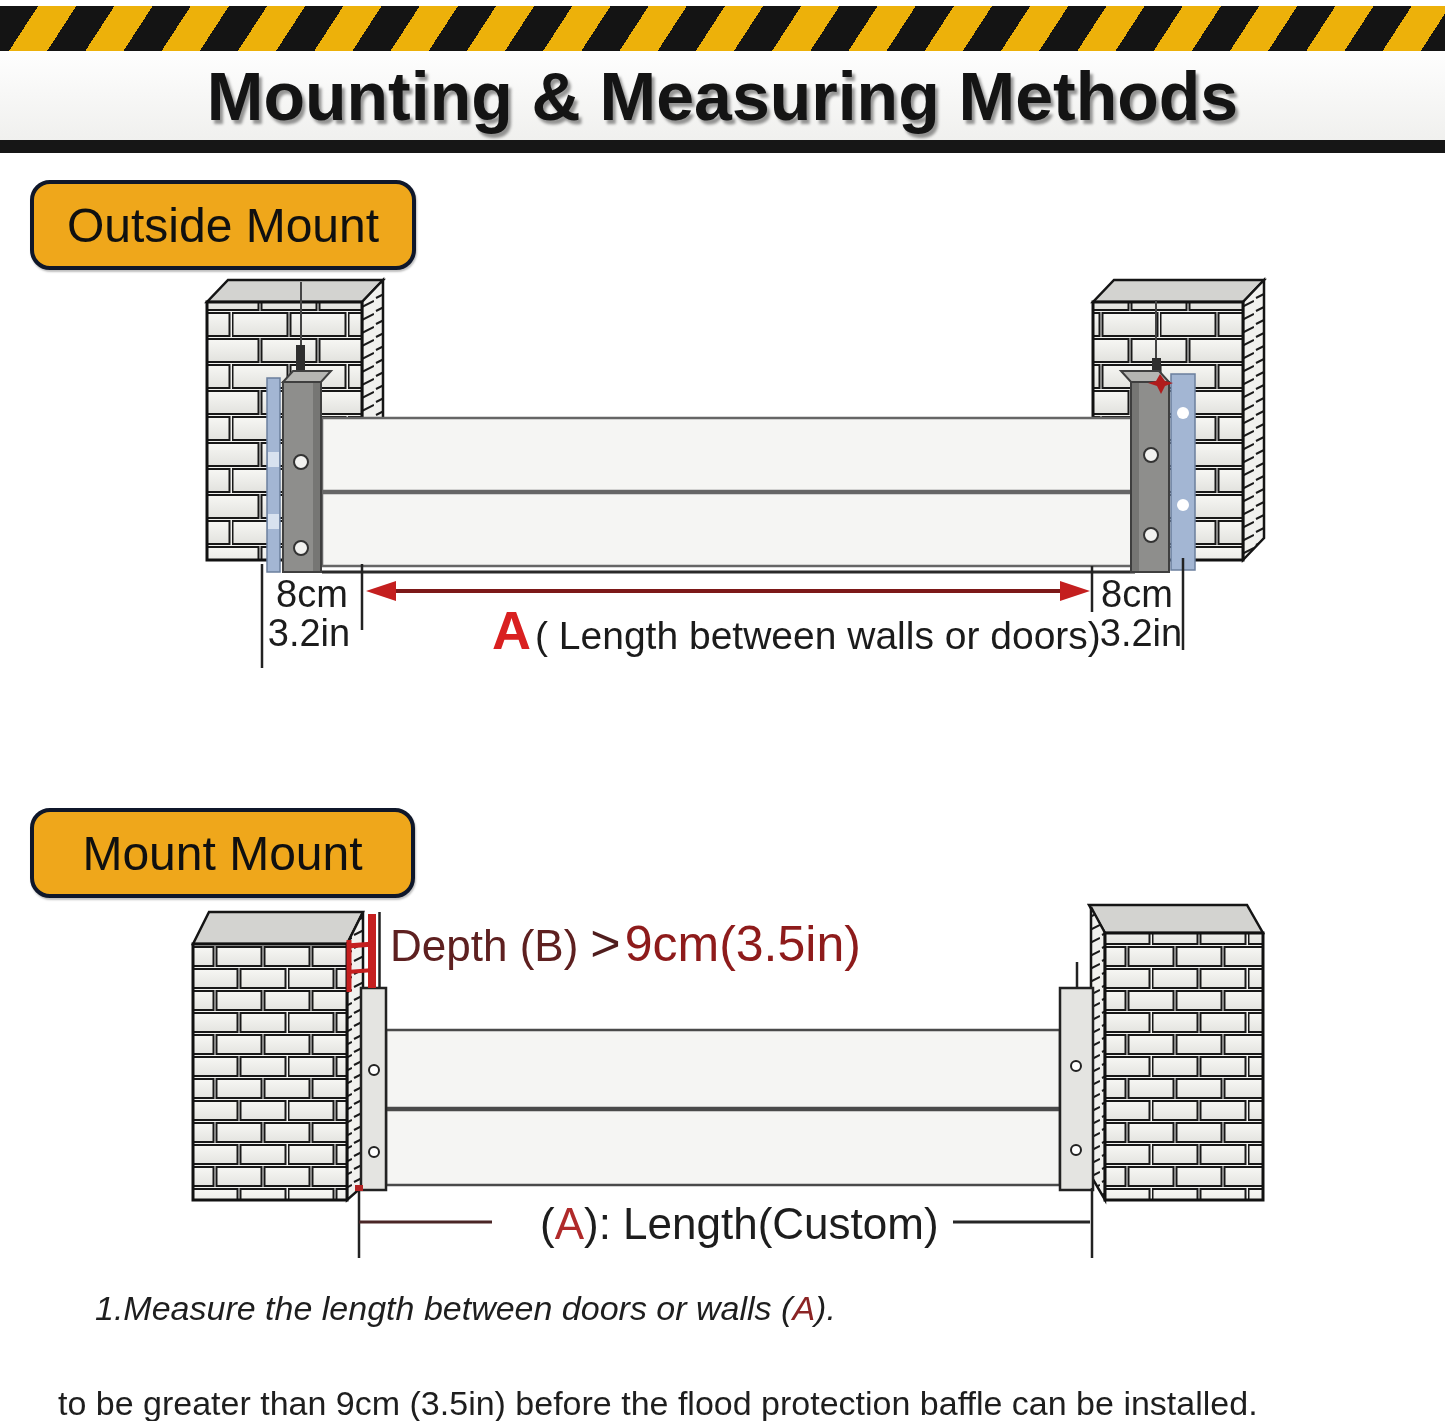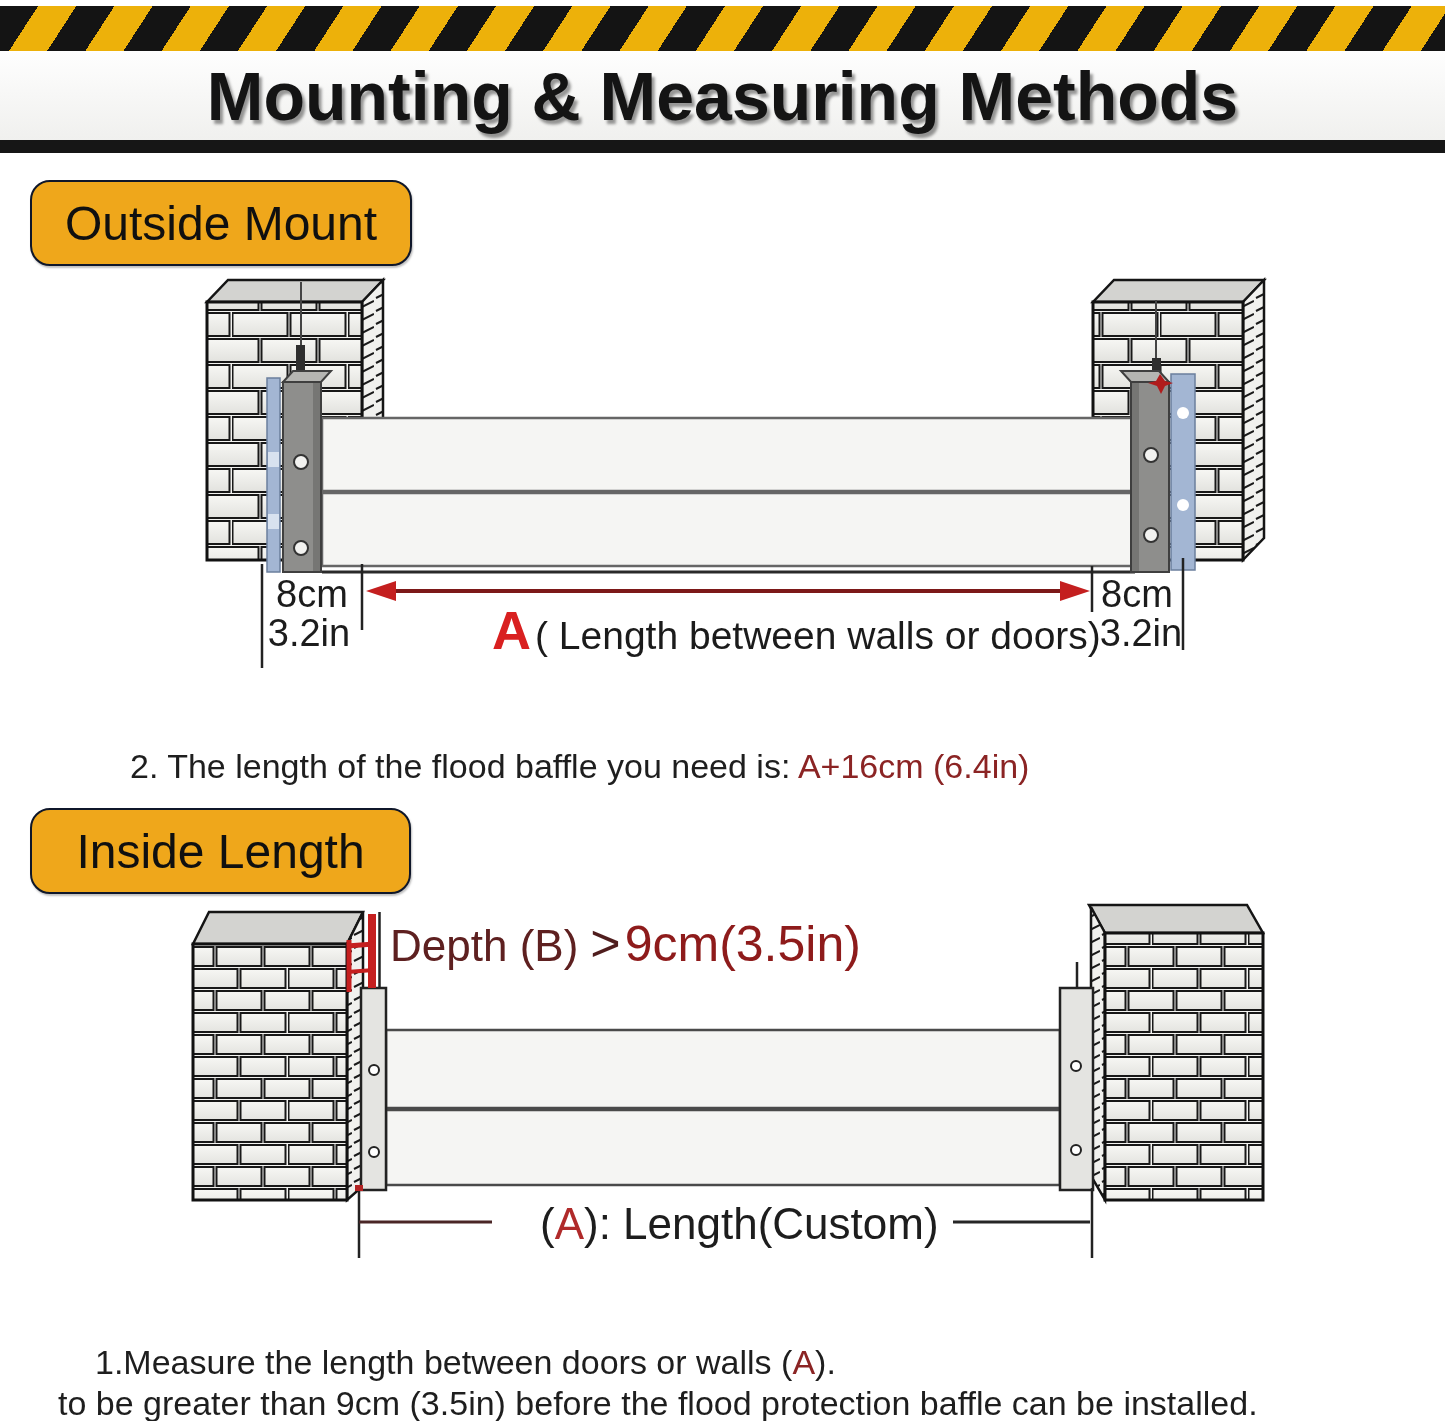--- a/index.html
+++ b/index.html
@@ -8,34 +8,34 @@
   
   .stripes{position:absolute;top:6px;left:0;width:1445px;height:45px;
            background:repeating-linear-gradient(123deg,#141414 0 32px,#edb10a 32px 64px);}
   .titleband{position:absolute;top:52px;left:0;width:1445px;height:88px;
              background:linear-gradient(#fefefe,#f0f0ee);
              display:flex;align-items:center;justify-content:center;text-align:center;}
   .pagetitle{font-size:68px;font-weight:700;color:#141414;letter-spacing:0;
              text-shadow:3px 4px 3px rgba(0,0,0,0.40);}
   .blackbar{position:absolute;top:140px;left:0;width:1445px;height:13px;background:#161616;}
   
-  .badge{position:absolute;left:30px;background:#efa71b;border:2px solid #0f172a;border-radius:20px;
+  .badge{position:absolute;left:30px;background:#efa71b;border:4px solid #0f172a;border-radius:20px;
          display:flex;align-items:center;justify-content:center;color:#101010;font-size:48px;
          box-shadow:1px 2px 2px rgba(0,0,0,0.25);}
   .badge-outside{top:180px;width:378px;height:82px;}
   .badge-inside{top:808px;width:377px;height:82px;}
   
   .diag{position:absolute;left:0;width:1445px;}
   .diag1{top:270px;height:420px;}
   .diag2{top:890px;height:400px;}
   
   .step{position:absolute;font-size:34px;color:#1e1e1e;white-space:nowrap;}
   .s1o{left:130px;top:695px;}
   .s2o{left:130px;top:747px;}
-  .s1i{left:95px;top:1343px;}
+  .s1i{left:95px;top:1289px;font-style:italic;}
   .s2i{left:108px;top:1344px;}
   .s3i{left:58px;top:1384px;}
   .red{color:#8b2424;}
   svg text{font-family:"Liberation Sans",sans-serif;}
 </style>
 </head>
 <body>
 
 <div class="canvas">
 
@@ -131,24 +131,23 @@
     <text x="312" y="607" font-size="38" fill="#1c1c1c" text-anchor="middle">8cm</text>
     <text x="309" y="646" font-size="38" fill="#1c1c1c" text-anchor="middle">3.2in</text>
     <text x="1137" y="607" font-size="38" fill="#1c1c1c" text-anchor="middle">8cm</text>
     <text x="1141" y="646" font-size="38" fill="#1c1c1c" text-anchor="middle">3.2in</text>
 
     <text x="492" y="649">
       <tspan font-size="54" font-weight="700" fill="#d92020">A</tspan><tspan dx="4" font-size="39" fill="#1b1b1b">( Length between walls or doors)</tspan>
     </text>
   </svg>
 
-  <div class="step s2o"><span>2. The length of the flood baffle you need is: </span><span class="red">A+16cm (6.4in)</span></div>
 
   <div class="badge badge-inside">
-    <span>Inside Length</span>
+    <span>Mount Mount</span>
   </div>
 
   <svg class="diag diag2" viewBox="0 890 1445 400">
     <defs>
       <linearGradient id="bshade2" x1="0" y1="0" x2="0" y2="1">
         <stop offset="0" stop-color="#f7f7f4"></stop>
           <stop offset="1" stop-color="#e4e4e0"></stop>
       </linearGradient>
       <pattern id="brickS" patternUnits="userSpaceOnUse" width="96" height="44">
         <rect width="96" height="44" fill="#f3f3f0"></rect>

